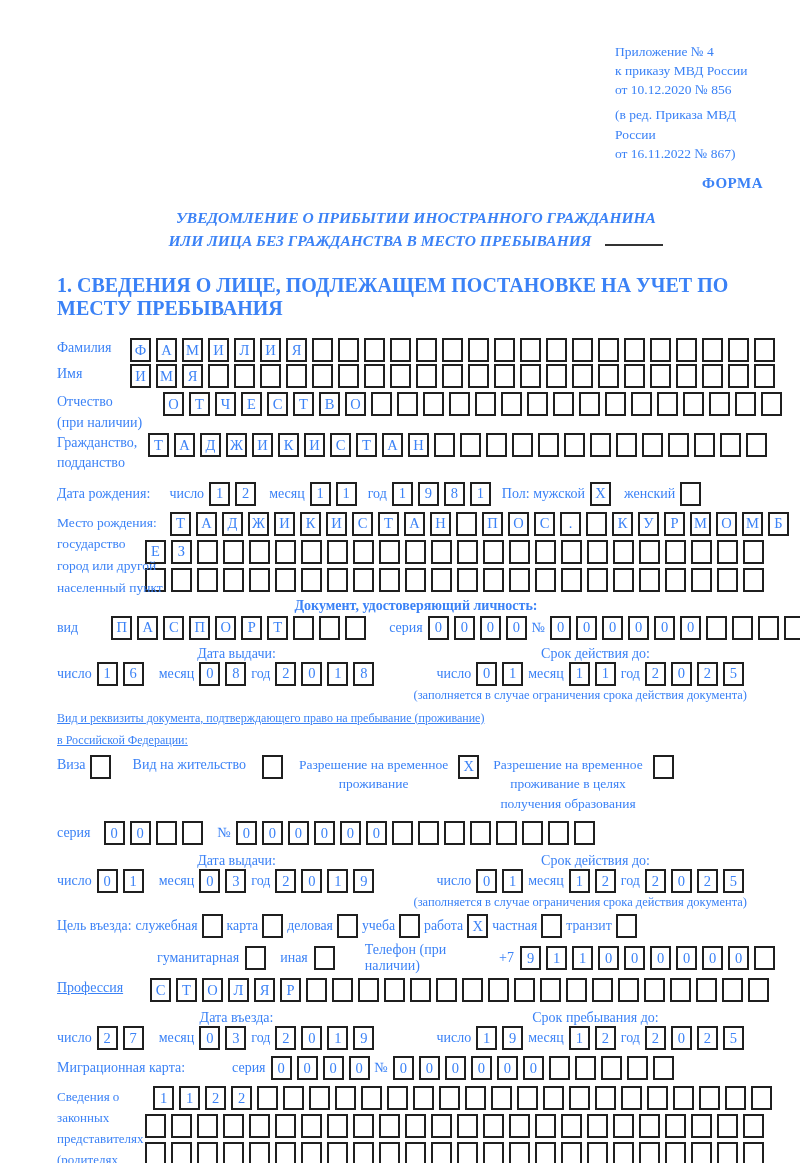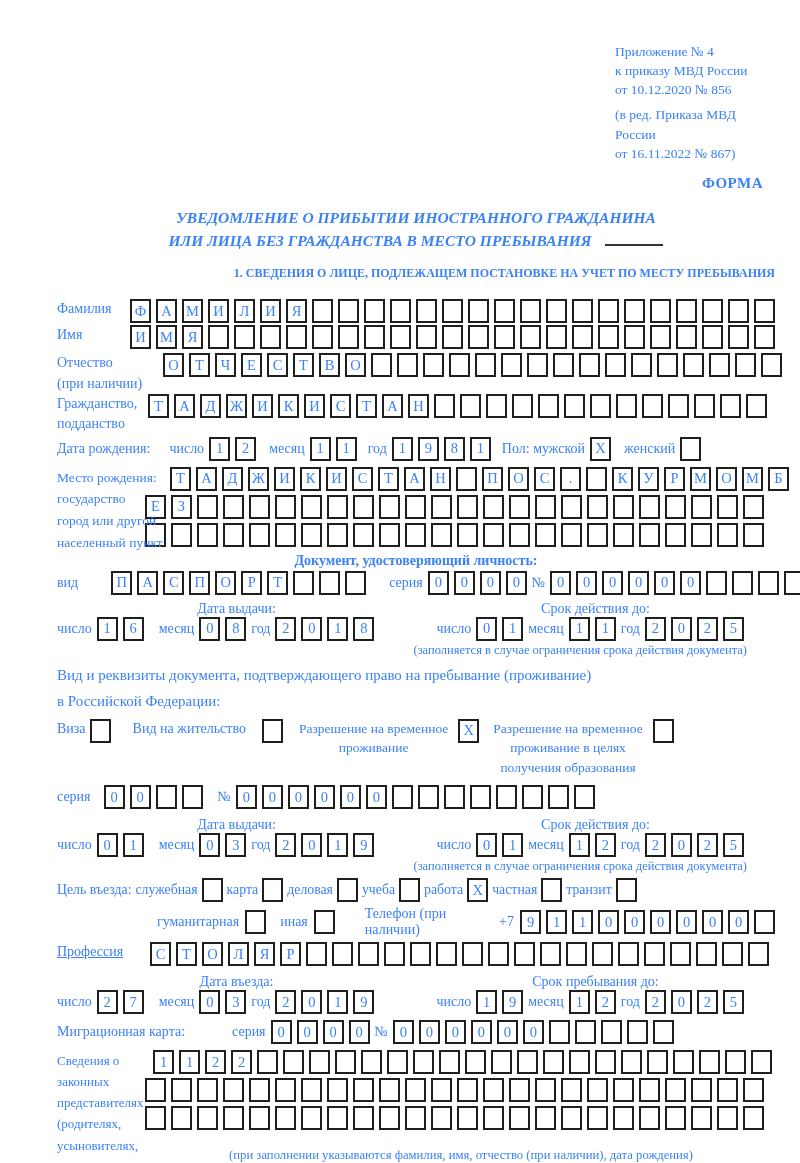--- a/index.html
+++ b/index.html
@@ -6,34 +6,34 @@
   .page{
     position:relative;width:800px;height:1163px;margin:0 auto;background:#fff;color:#3b82f6;
     font-family:"Liberation Serif","DejaVu Serif",serif;
     box-sizing:border-box;padding:42px 25px 10px 57px;overflow:hidden;
   }
   .annex{margin-left:558px;font-size:13.5px;line-height:1.42;}
   .annex .gap{margin-top:6px;}
   .forma{margin-top:12px;text-align:right;padding-right:12px;font-weight:bold;font-size:15px;letter-spacing:.5px;}
   .title{margin-top:14px;text-align:center;font-weight:bold;font-size:15.5px;line-height:1.5;font-style:italic;}
   .uline{display:inline-block;width:58px;height:.85em;border-bottom:2px solid #333;margin-left:14px;}
-  .sec1{margin-top:14px;text-align:right;font-weight:bold;font-size:12px;}
+  .sec1{margin-top:22px;text-align:left;font-weight:bold;font-size:20px;}
   .frow{display:flex;align-items:flex-start;}
   .flabel{flex:0 0 auto;font-size:14px;line-height:1.45;}
   .grid{display:flex;gap:5px;flex:0 0 auto;}
   .cell{
     flex:0 0 auto;width:21px;height:24px;box-sizing:border-box;border:2px solid #1f1f1f;
     display:flex;align-items:center;justify-content:center;font-size:14.5px;background:#fff;
   }
   .inl{display:flex;align-items:center;gap:5px;font-size:14px;}
   .dlabels{display:flex;font-size:14px;}
   .dlabels>div{width:50%;text-align:center;}
   .daterow{display:flex;align-items:center;}
   .note{font-size:12.5px;text-align:right;padding-right:28px;}
-  .para{font-size:15px;line-height:1.5;}
+  .para{font-size:12px;line-height:1.5;text-decoration:underline;}
   .ctr{text-align:center;font-weight:bold;font-size:14px;}
   .optlbl{font-size:13.5px;line-height:1.45;text-align:center;}
   .caption{font-size:12.7px;text-align:center;margin-left:90px;}
   .relblock{position:relative;}
   .abslabel{position:absolute;left:0;top:0;font-size:13px;line-height:1.62;}
 </style>
 </head>
 <body>
 
 <div class="page">
@@ -176,21 +176,21 @@
         <span class="cell"></span>
         <span class="cell"></span>
         <span class="cell"></span>
         <span class="cell"></span>
         <span class="cell"></span>
         <span class="cell"></span>
         <span class="cell"></span>
       </div>
   </div>
 
-  <div class="inl" style="margin-top:2px;">
+  <div class="inl" style="margin-top:8px;">
     <span>Дата рождения:</span>
     <span style="margin-left:14px;">число</span>
     <div class="grid">
         <span class="cell">1</span>
         <span class="cell">2</span>
       </div>
     <span style="margin-left:8px;">месяц</span>
     <div class="grid">
         <span class="cell">1</span>
         <span class="cell">1</span>

